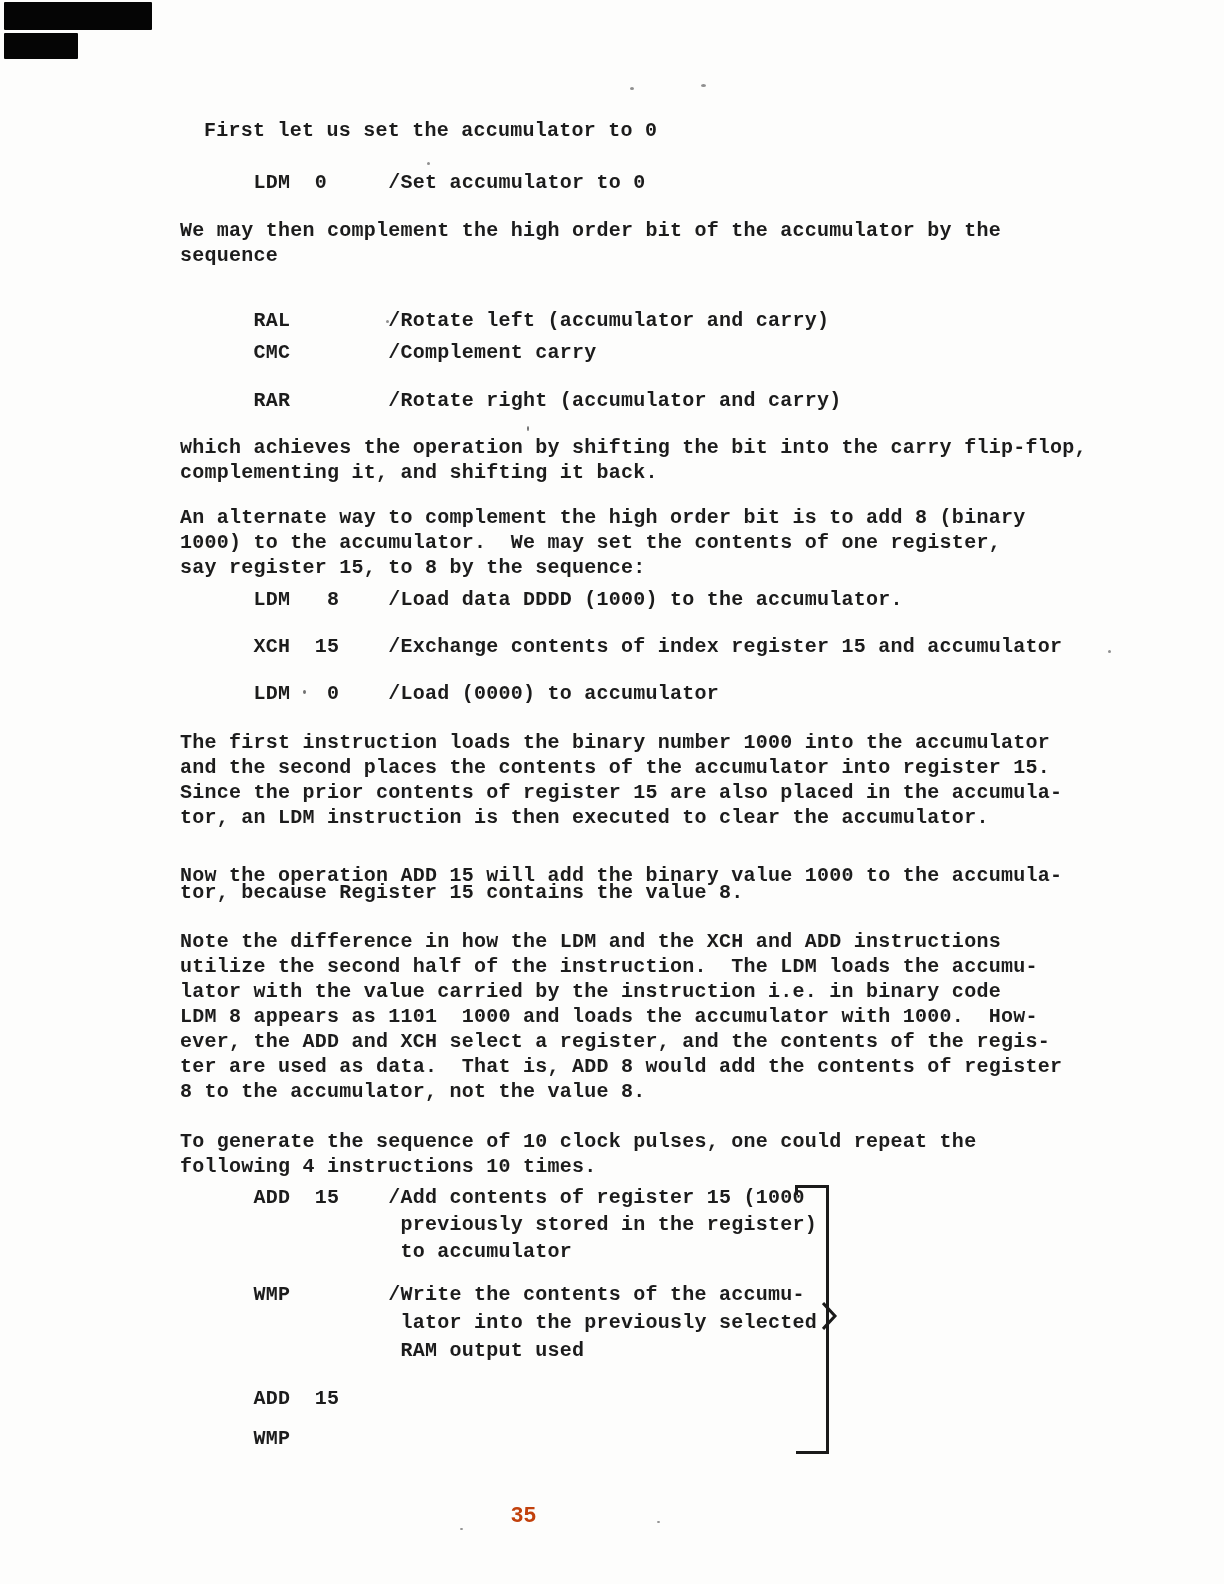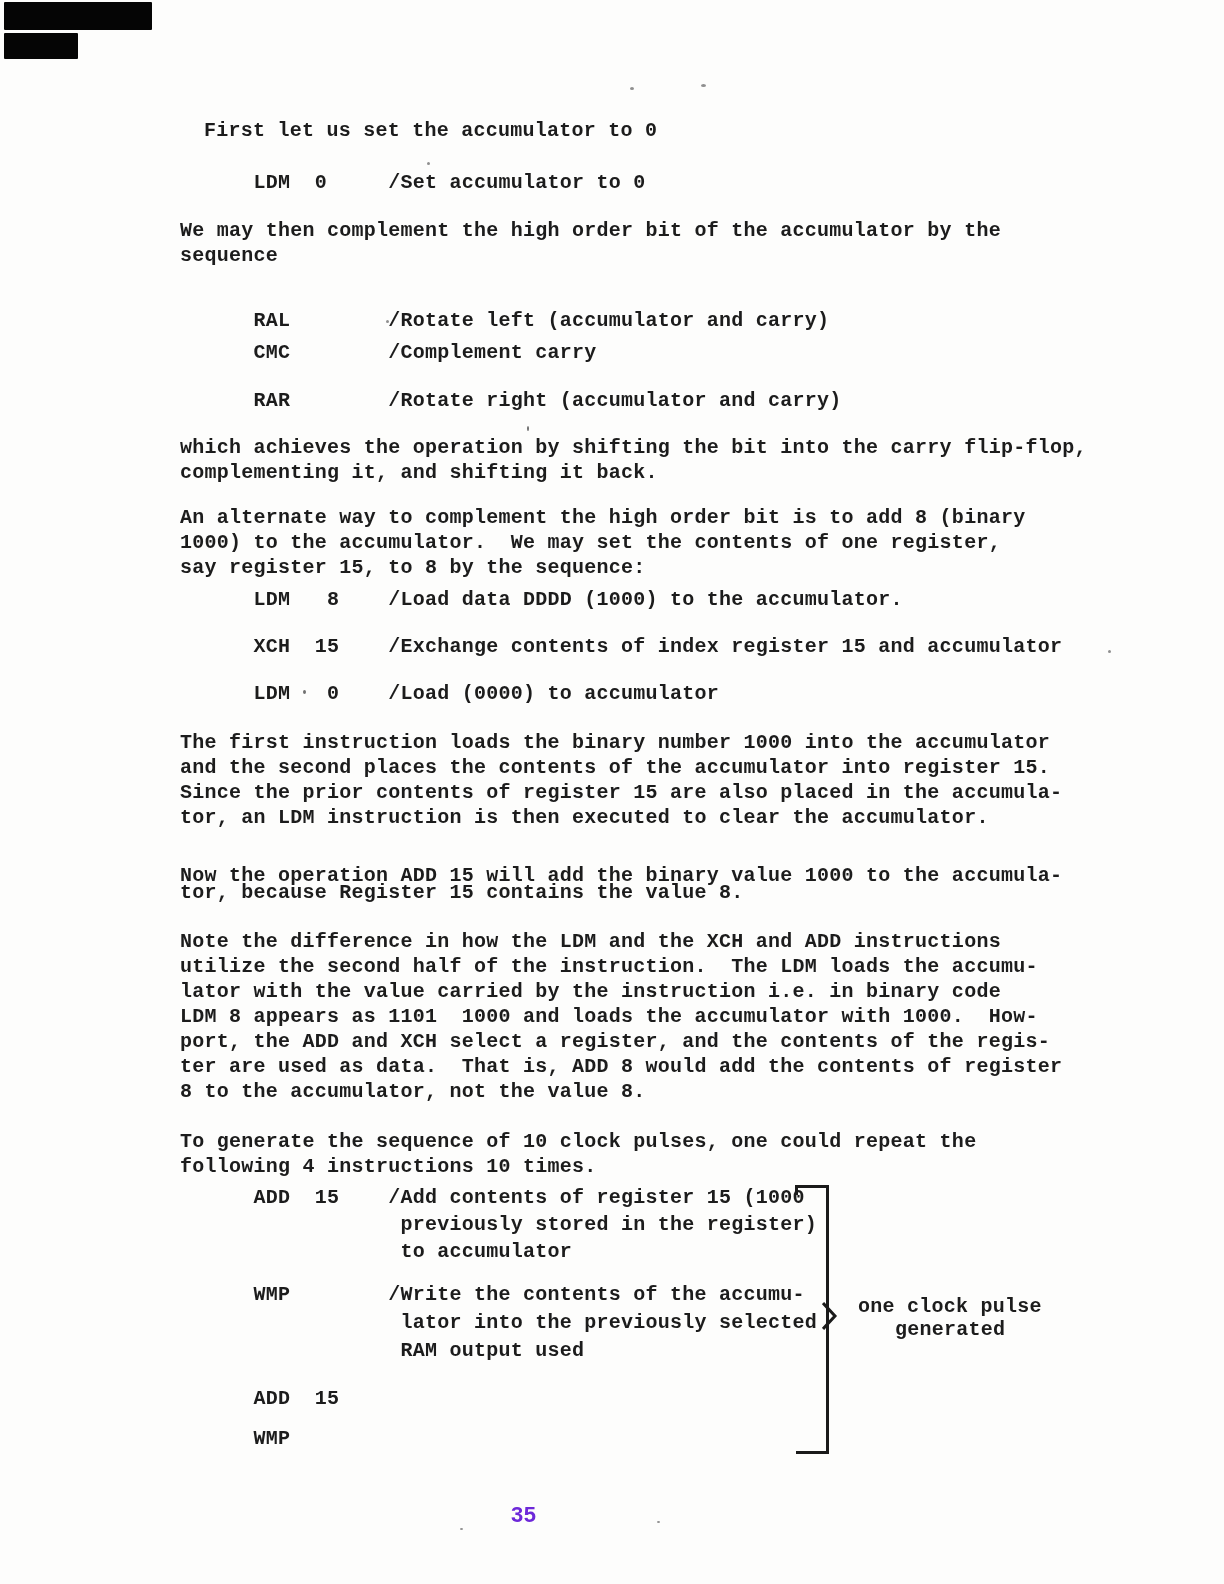--- a/index.html
+++ b/index.html
@@ -43,21 +43,21 @@
   .pulse-label .l1{
     white-space:pre;font-size:20px;line-height:25px;font-weight:bold;letter-spacing:0.25px;
   }
   .pulse-label .l2{
     white-space:pre;font-size:20px;line-height:25px;font-weight:bold;letter-spacing:0.25px;
     margin-left:37px;margin-top:-2px;
   }
   .page-number{
     position:absolute;left:511px;top:1502px;
     font-family:"Liberation Sans","DejaVu Sans",sans-serif;
-    font-size:22px;font-weight:bold;color:#6d28d9;
+    font-size:22px;font-weight:bold;color:#c2410c;
     letter-spacing:0.5px;
   }
 </style>
 </head>
 <body>
 
 <div class="page">
 
   <div class="scan-bar b1"></div>
   <div class="scan-bar b2"></div>
@@ -100,21 +100,21 @@
       </div>
       <div class="block paragraph" style="top: 855px;">
         <div class="line" style="top: 8px;">Now the operation ADD 15 will add the binary value 1000 to the accumula-</div>
         <div class="line" style="top: 25px;">tor, because Register 15 contains the value 8.</div>
       </div>
       <div class="block paragraph" style="top: 929px;">
         <div class="line" style="top: 0px;">Note the difference in how the LDM and the XCH and ADD instructions</div>
         <div class="line" style="top: 25px;">utilize the second half of the instruction.  The LDM loads the accumu-</div>
         <div class="line" style="top: 50px;">lator with the value carried by the instruction i.e. in binary code</div>
         <div class="line" style="top: 75px;">LDM 8 appears as 1101  1000 and loads the accumulator with 1000.  How-</div>
-        <div class="line" style="top: 100px;">port, the ADD and XCH select a register, and the contents of the regis-</div>
+        <div class="line" style="top: 100px;">ever, the ADD and XCH select a register, and the contents of the regis-</div>
         <div class="line" style="top: 125px;">ter are used as data.  That is, ADD 8 would add the contents of register</div>
         <div class="line" style="top: 150px;">8 to the accumulator, not the value 8.</div>
       </div>
       <div class="block paragraph" style="top: 1129px;">
         <div class="line" style="top: 0px;">To generate the sequence of 10 clock pulses, one could repeat the</div>
         <div class="line" style="top: 25px;">following 4 instructions 10 times.</div>
       </div>
       <div class="block code" style="top: 1185px;">
         <div class="line" style="top: 0px;">      ADD  15    /Add contents of register 15 (1000</div>
         <div class="line" style="top: 27px;">                  previously stored in the register)</div>
@@ -131,24 +131,20 @@
       <div class="block code" style="top: 1426px;">
         <div class="line" style="top: 0px;">      WMP</div>
       </div>
     </div>
 
   <div class="bracket"></div>
   <svg class="bracket-chevron" width="16" height="28" viewBox="0 0 16 28">
     <polyline points="1,1 13,14 1,27" fill="none" stroke="#1a1a1a" stroke-width="3"></polyline>
   </svg>
 
-  <div class="pulse-label">
-    <div class="l1">one clock pulse</div>
-    <div class="l2">generated</div>
-  </div>
 
   <div class="page-number">35</div>
 
   <div class="speck" style="left:630px;top:87px;width:4px;height:3px;"></div>
   <div class="speck" style="left:701px;top:84px;width:5px;height:3px;"></div>
   <div class="speck" style="left:427px;top:162px;width:3px;height:3px;"></div>
   <div class="speck" style="left:386px;top:320px;width:3px;height:3px;"></div>
   <div class="speck" style="left:527px;top:426px;width:2px;height:5px;background:#6f6f6f;"></div>
   <div class="speck" style="left:303px;top:690px;width:3px;height:4px;background:#707070;"></div>
   <div class="speck" style="left:1108px;top:650px;width:3px;height:3px;"></div>

